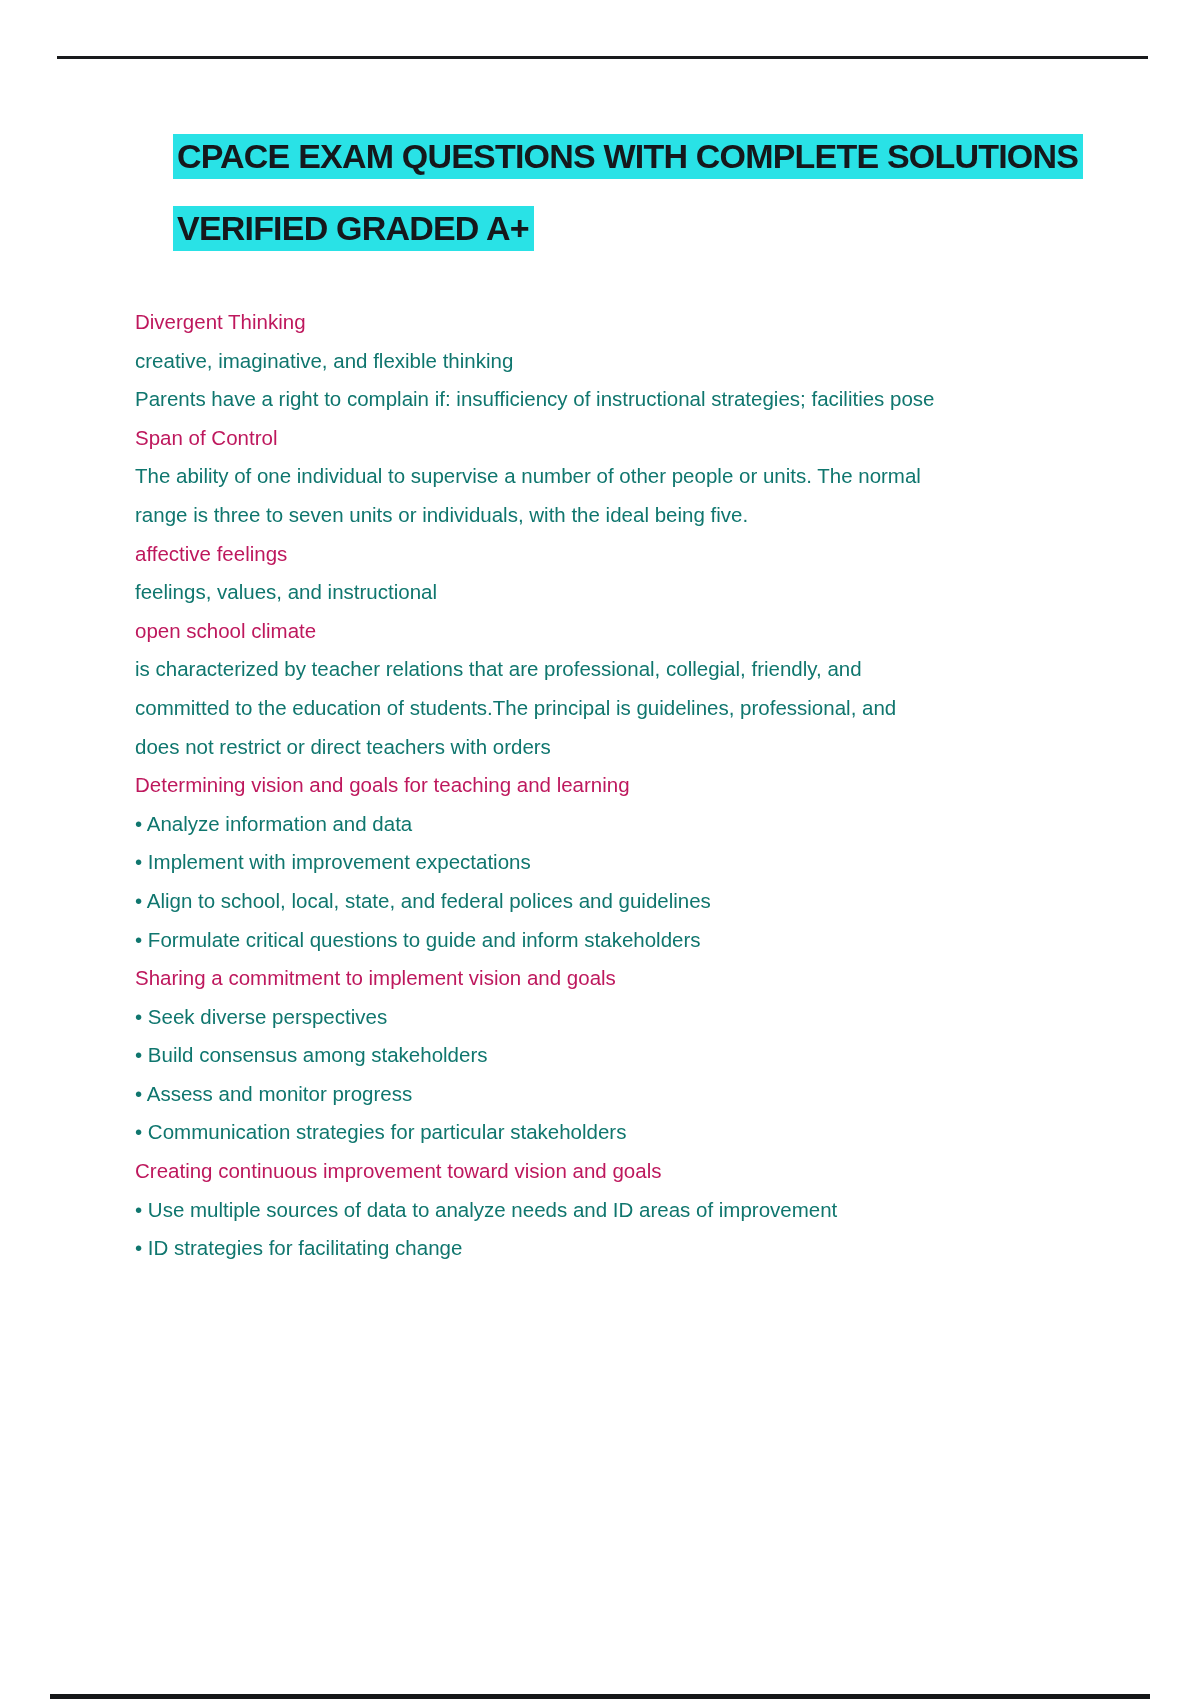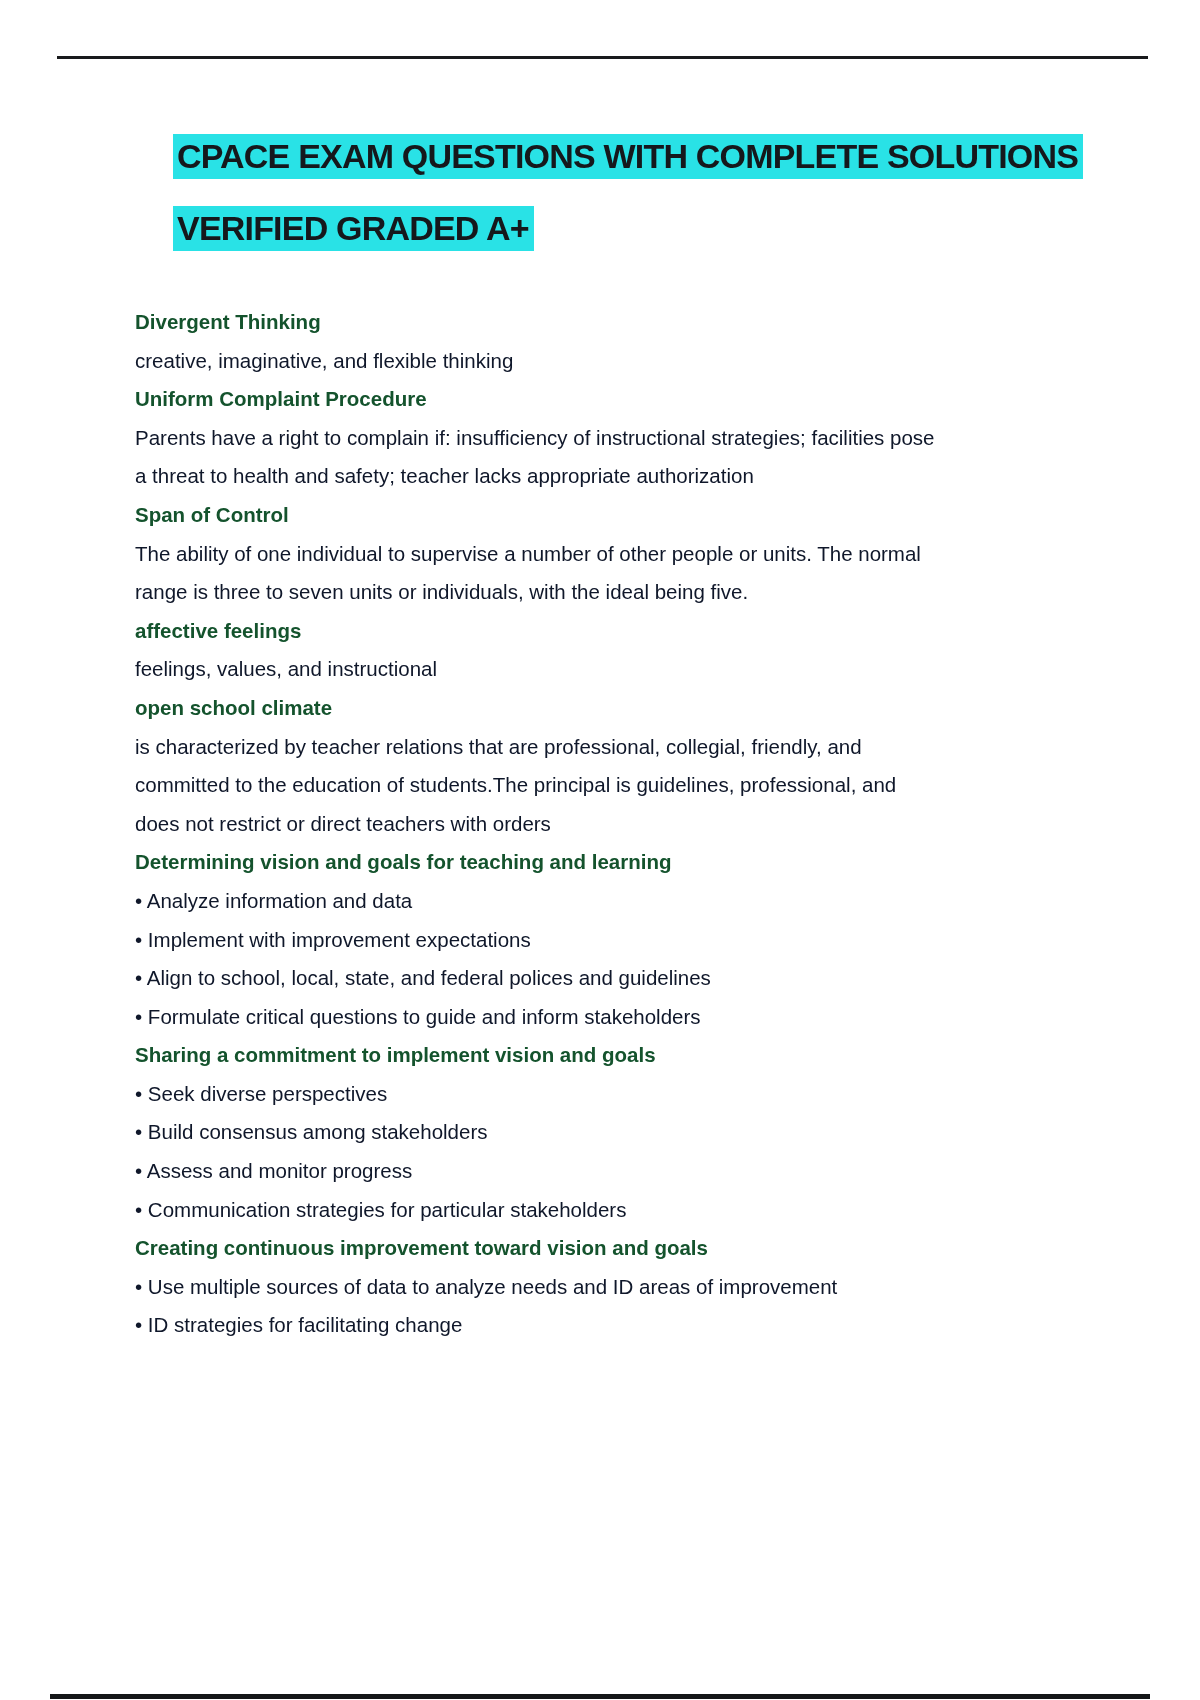--- a/index.html
+++ b/index.html
@@ -53,26 +53,26 @@
   }
   .content {
     position: absolute;
     left: 135px;
     top: 303px;
     width: 1010px;
   }
   .line {
     font-size: 20.5px;
     line-height: 38.6px;
-    color: #0f172a;
+    color: #0f766e;
     white-space: nowrap;
   }
   .line.term {
-    font-weight: 700;
-    color: #14532d;
+    font-weight: 400;
+    color: #be185d;
   }
 </style>
 </head>
 <body>
 
 <div class="page">
 
   <div class="top-rule"></div>
 
   <div class="title-block">
@@ -82,23 +82,21 @@
     <div class="title-line">
       <span class="title-highlight">VERIFIED GRADED A+</span>
     </div>
   </div>
 
   <div class="content">
 
     <div class="line term">Divergent Thinking</div>
     <div class="line def">creative, imaginative, and flexible thinking</div>
 
-    <div class="line term">Uniform Complaint Procedure</div>
     <div class="line def">Parents have a right to complain if: insufficiency of instructional strategies; facilities pose</div>
-    <div class="line def">a threat to health and safety; teacher lacks appropriate authorization</div>
 
     <div class="line term">Span of Control</div>
     <div class="line def">The ability of one individual to supervise a number of other people or units. The normal</div>
     <div class="line def">range is three to seven units or individuals, with the ideal being five.</div>
 
     <div class="line term">affective feelings</div>
     <div class="line def">feelings, values, and instructional</div>
 
     <div class="line term">open school climate</div>
     <div class="line def">is characterized by teacher relations that are professional, collegial, friendly, and</div>

